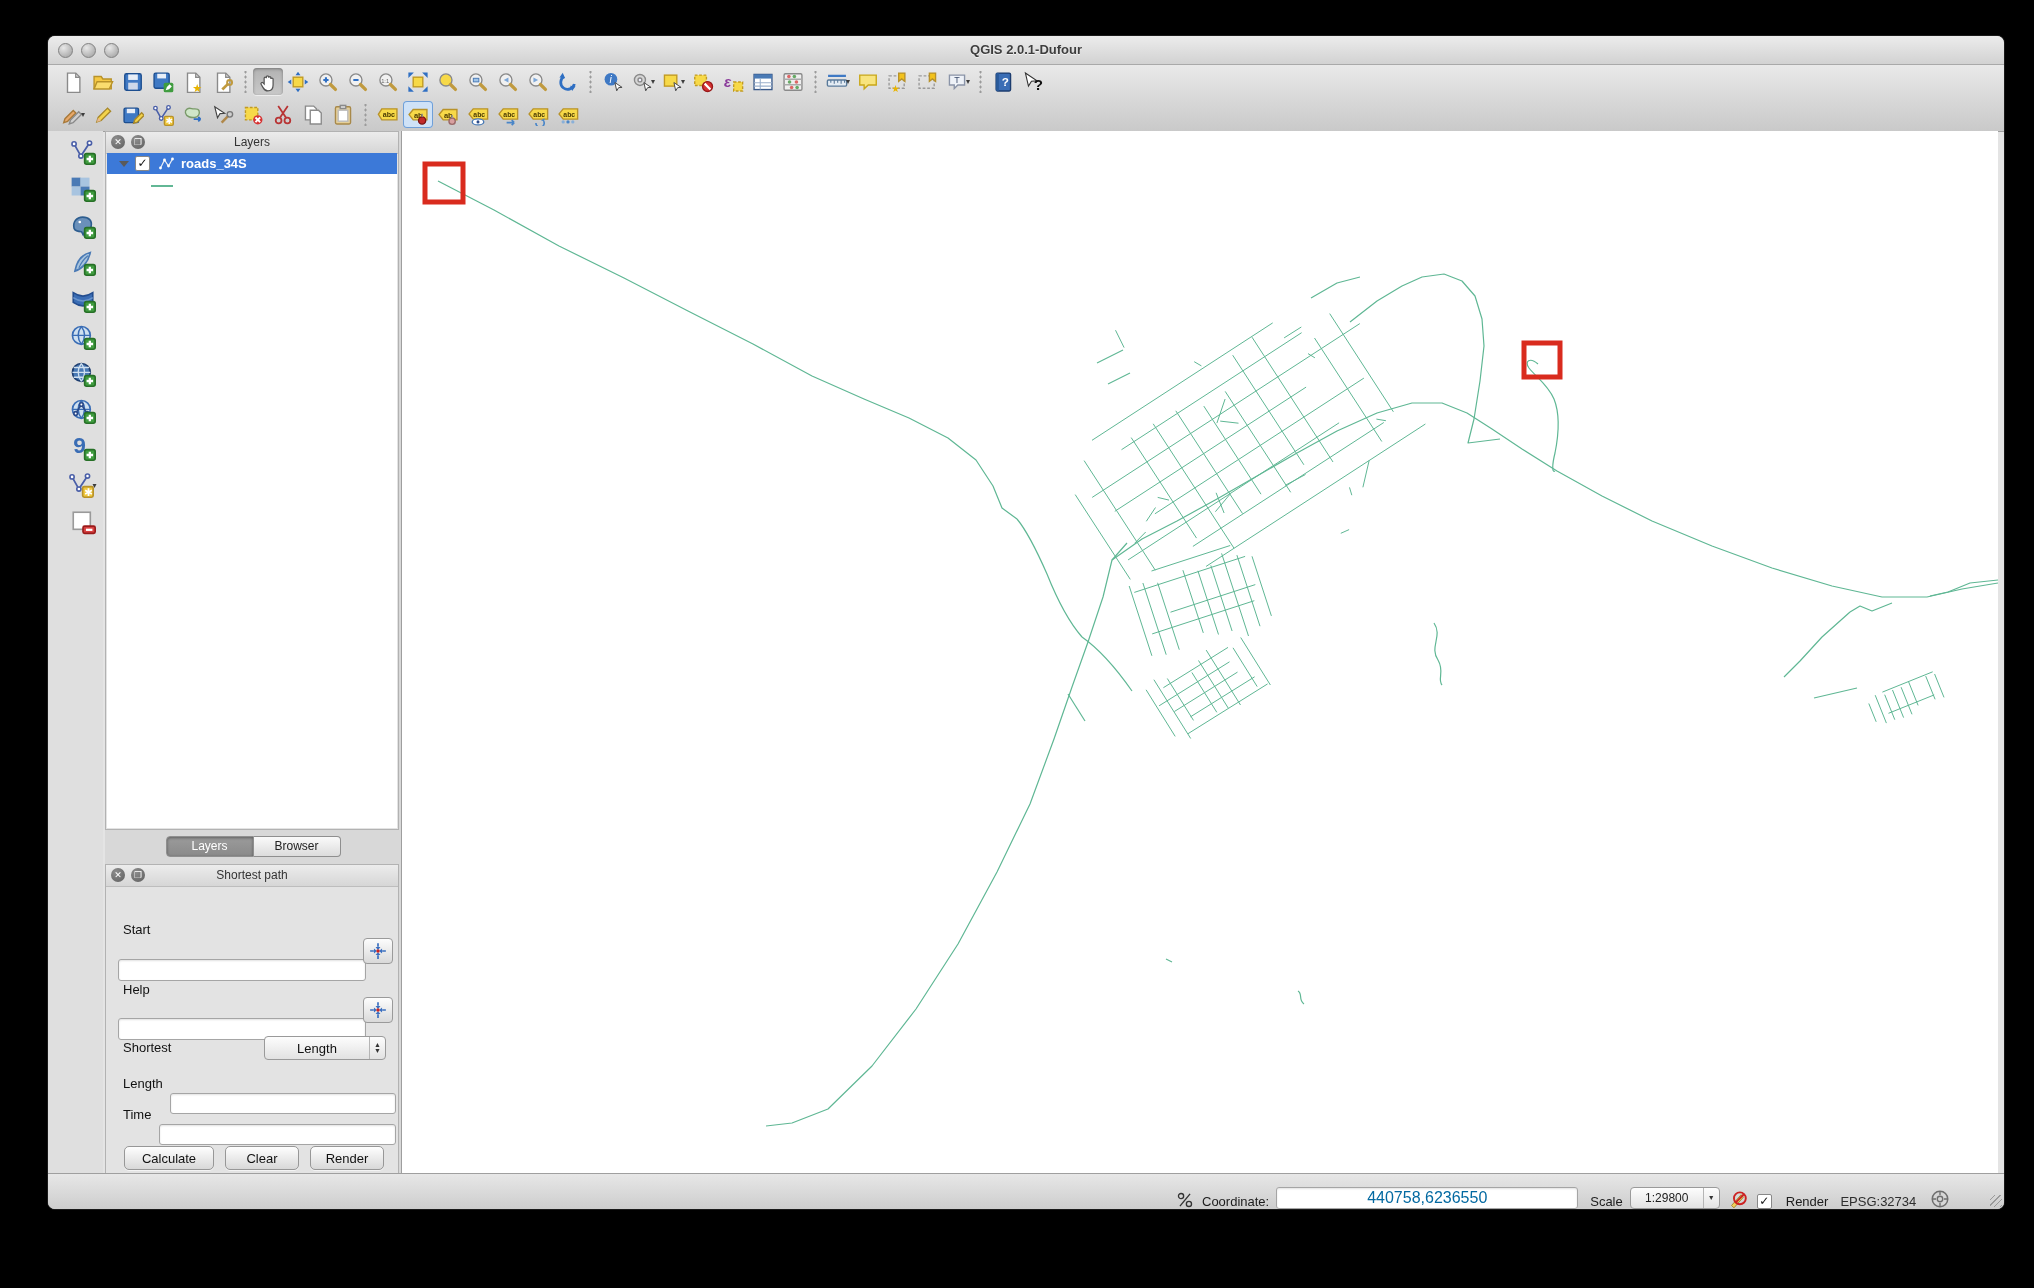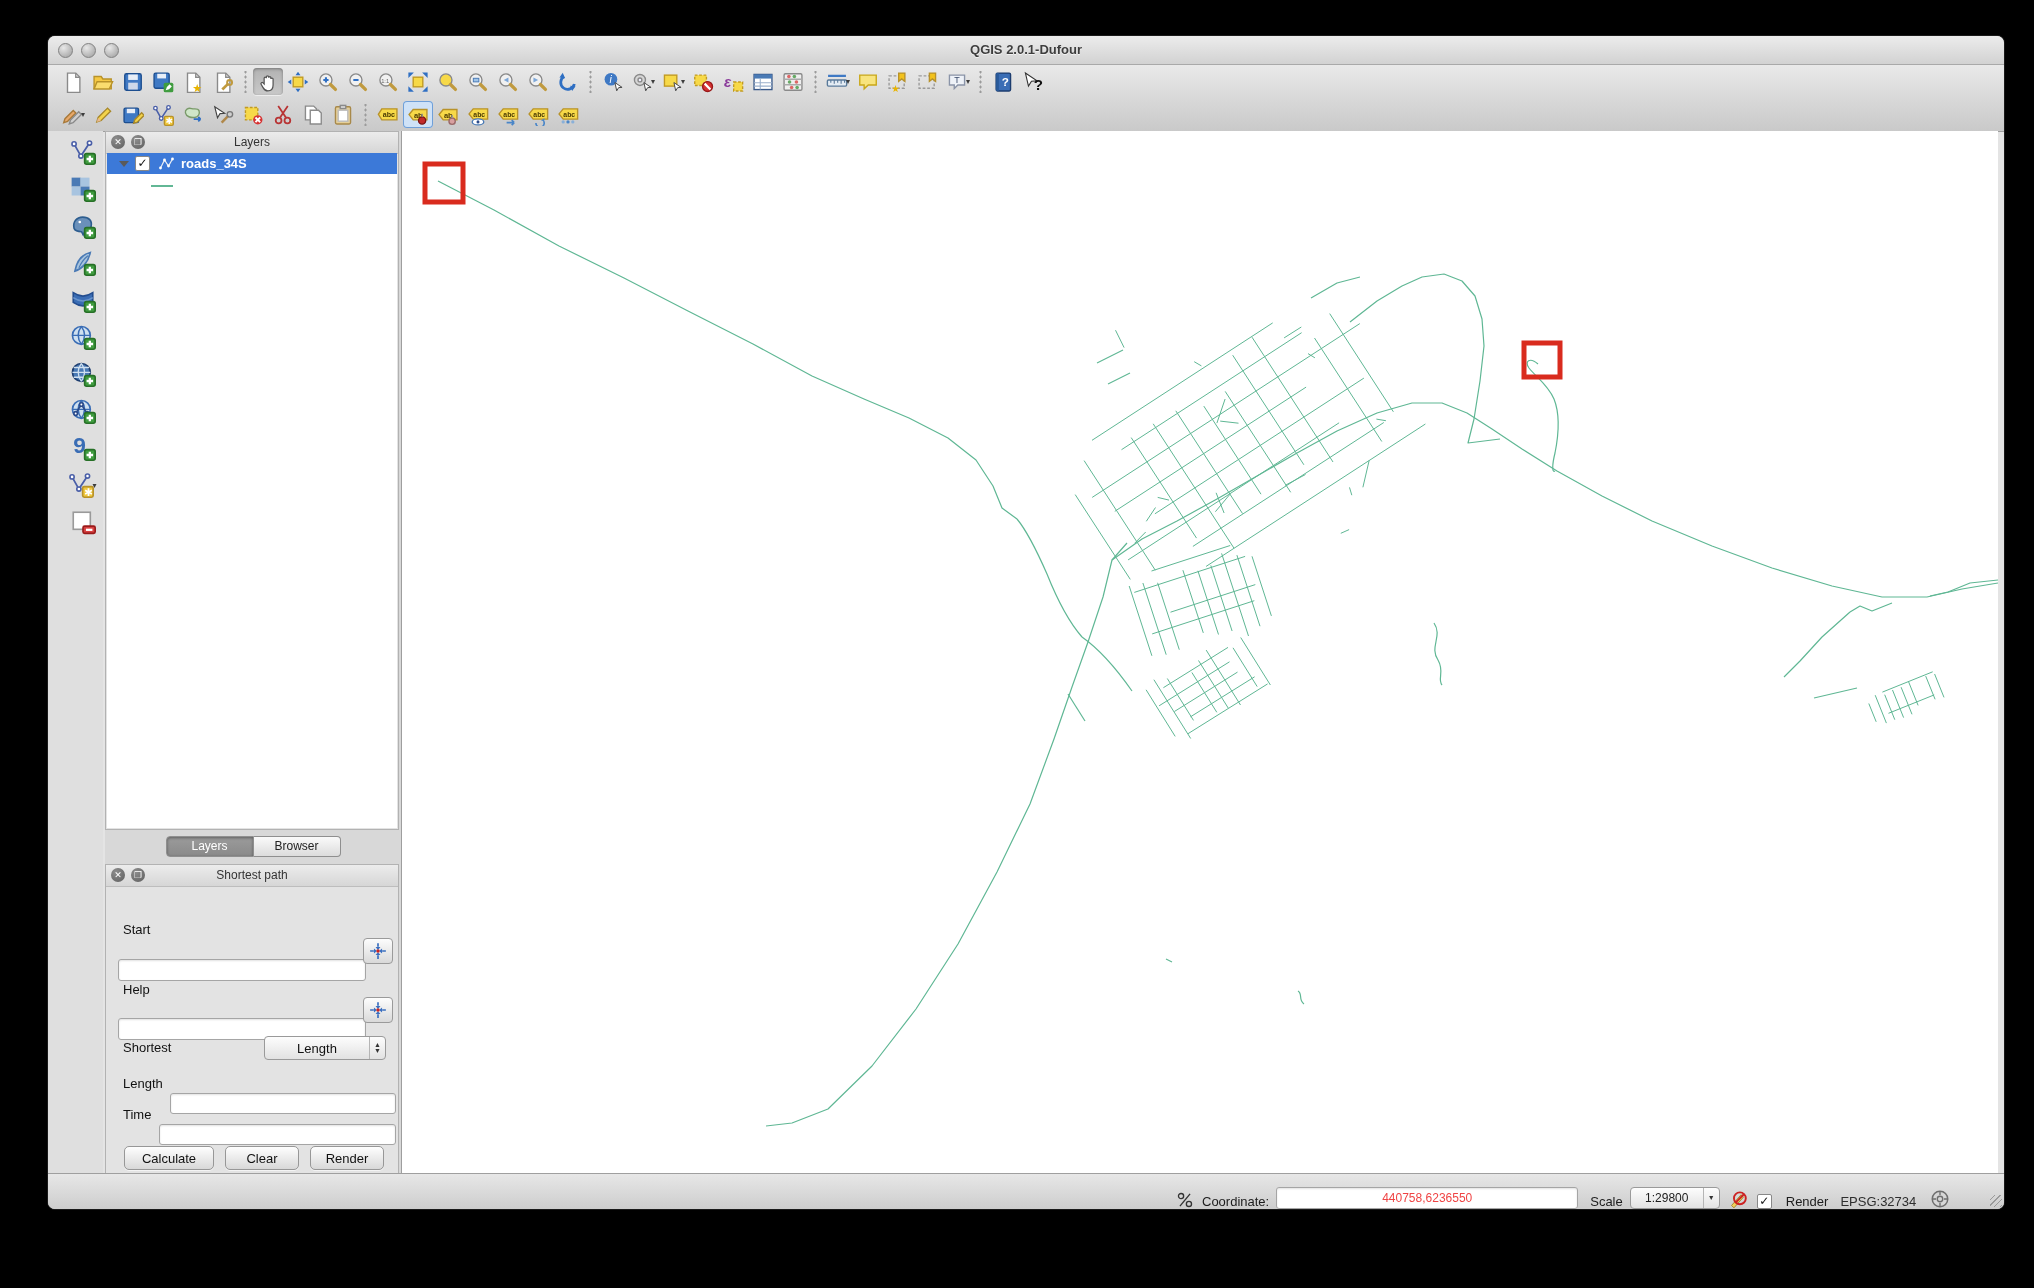--- a/index.html
+++ b/index.html
@@ -50,21 +50,21 @@
   .dock-tabs{position:absolute;left:0;width:100%;top:705px;height:22px;display:flex;justify-content:center;gap:0;}
   .tab{min-width:66px;padding:0 10px;height:19px;line-height:19px;text-align:center;font-size:12px;
     border:1px solid #8f8f8f;background:linear-gradient(#fafafa,#dcdcdc);color:#222;}
   .tab.first{border-radius:4px 0 0 4px;}
   .tab.last{border-radius:0 4px 4px 0;border-left:none;padding-left:10px;}
   .tab.sel{background:linear-gradient(#9b9b9b,#8a8a8a);color:#fff;box-shadow:inset 0 1px 3px rgba(0,0,0,.4);}
   .sp-panel{top:733px;bottom:0;}
   .sp-body{position:absolute;left:0;right:0;top:21px;bottom:0;font-size:13px;color:#111;}
   .sp-label{position:absolute;left:17px;}
   .inp{position:absolute;background:#fff;border:1px solid #a5a5a5;border-radius:3px;
-    box-shadow:inset 0 1px 2px rgba(0,0,0,.12);font-size:12px;padding:0 4px;color:#ef4444;margin-top:19px;}
+    box-shadow:inset 0 1px 2px rgba(0,0,0,.12);font-size:16px;padding:0 4px;color:#0369a1;margin-top:19px;}
   .cap-btn{position:absolute;width:28px;height:24px;border:1px solid #9a9a9a;border-radius:4px;
     background:linear-gradient(#fdfdfd,#d9d9d9);display:flex;align-items:center;justify-content:center;}
   .combo{position:absolute;height:22px;border:1px solid #9a9a9a;border-radius:4px;
     background:linear-gradient(#fdfdfd,#e2e2e2);font-size:13px;display:flex;align-items:center;}
   .combo .val{flex:1;text-align:center;}
   .stepper{width:15px;height:100%;border-left:1px solid #b5b5b5;display:flex;flex-direction:column;
     align-items:center;justify-content:center;font-size:7px;color:#333;line-height:6px;}
   .btn{position:absolute;height:22px;border:1px solid #979797;border-radius:5px;
     background:linear-gradient(#fefefe,#d8d8d8);font-size:13px;color:#111;
     display:flex;align-items:center;justify-content:center;box-shadow:0 1px 0 rgba(255,255,255,.6);}

